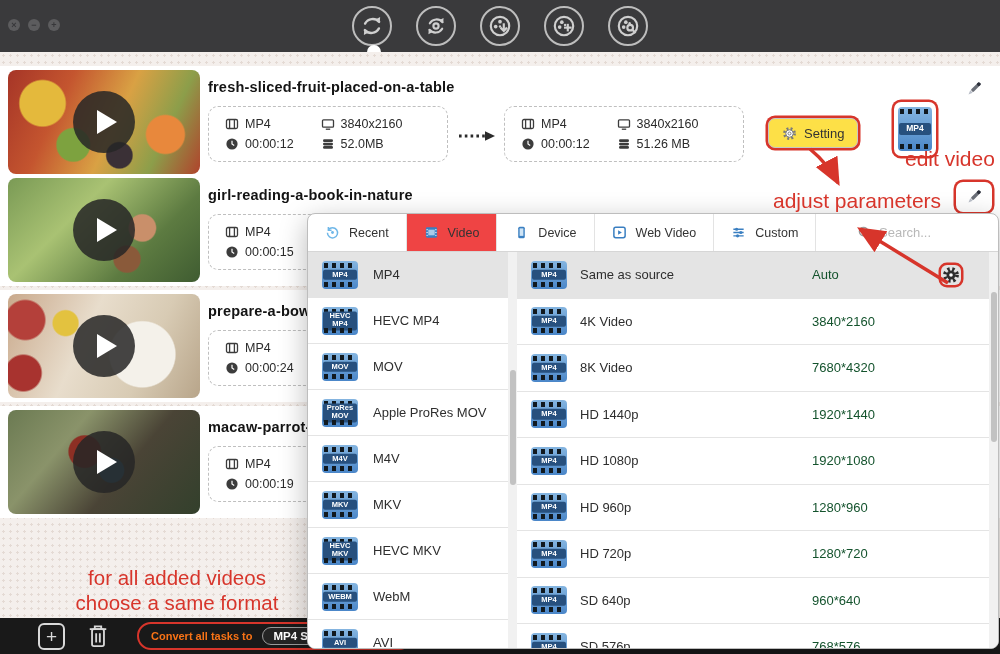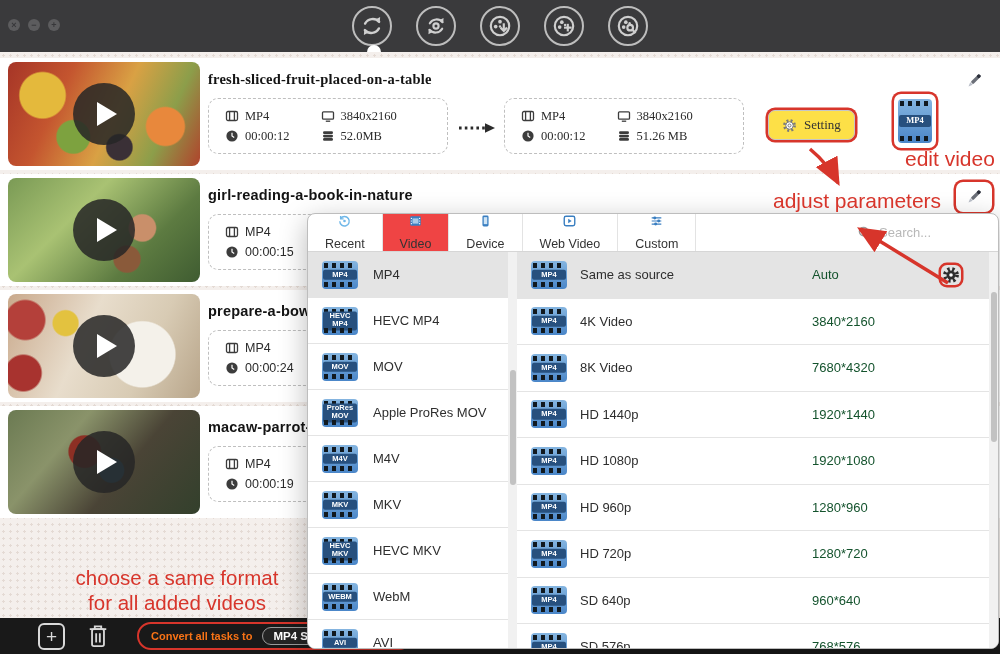--- a/index.html
+++ b/index.html
@@ -16,21 +16,21 @@
   .notch { position:absolute; top:45px; left:367px; width:14px; height:14px; border-radius:50%; background:#fff; }
 
   
   .content { position:absolute; top:52px; left:0; right:0; bottom:0;
     background-color:#f4efec;
     background-image:radial-gradient(#e4dad4 1px, transparent 1.2px);
     background-size:7px 7px; }
 
   
   .video-row { position:absolute; left:0; width:1000px; height:112px; background:#fff; }
-  .video-row:nth-of-type(1){ top:6px;font-family:Liberation Serif, serif; } .video-row:nth-of-type(2){ top:122px; }
+  .video-row:nth-of-type(1){ top:14px; } .video-row:nth-of-type(2){ top:122px; }
   .video-row:nth-of-type(3){ top:238px; } .video-row:nth-of-type(4){ top:354px; }
   .thumb { position:absolute; left:8px; top:4px; width:192px; height:104px; border-radius:8px; overflow:hidden; }
   .play-btn { position:absolute; left:50%; top:50%; transform:translate(-50%,-50%); width:62px; height:62px; border-radius:50%; background:rgba(38,38,38,.85); display:flex; align-items:center; justify-content:center; }
   .play-tri { width:0; height:0; border-left:20px solid #fff; border-top:12px solid transparent; border-bottom:12px solid transparent; margin-left:5px; }
   .thumb-fruit { background:
     radial-gradient(circle at 18% 32%, #e4b93c 0 13%, transparent 14%),
     radial-gradient(circle at 82% 62%, #e8883c 0 11%, transparent 12%),
     radial-gradient(circle at 58% 82%, #3a3036 0 9%, transparent 10%),
     radial-gradient(circle at 34% 72%, #7da23f 0 11%, transparent 12%),
     linear-gradient(115deg,#a63527,#c4552f 28%,#d9a144 55%,#8c9e4a 78%,#b0432c); }
@@ -72,21 +72,21 @@
   .bottom-bar { position:absolute; left:0; right:0; top:618px; height:36px; background:#191919; z-index:20; display:flex; align-items:center; padding-left:38px; }
   .plus-btn { width:27px; height:27px; border:2px solid #d9d9d9; border-radius:6px; color:#d9d9d9; font-size:19px; line-height:23px; text-align:center; font-weight:400; }
   .trash-btn { margin-left:22px; display:flex; align-items:center; }
   .convert-group { margin-left:28px; display:flex; align-items:center; gap:10px; padding:3px 12px; border:2.5px solid #d7352b; border-radius:15px; }
   .convert-label { color:#f97316; font-weight:700; font-size:11px; }
   .convert-pill { border:1.5px solid #9a9a9a; border-radius:10px; padding:2px 10px; color:#fff; font-weight:700; font-size:11.5px; background:#242424; white-space:nowrap; }
 
   
   .popup { position:absolute; left:307px; top:213px; width:692px; height:436px; background:#fff; border:1px solid #bdbdbd; border-radius:8px; box-shadow:0 8px 28px rgba(0,0,0,.28); z-index:30; overflow:hidden; display:flex; flex-direction:column; }
   .tabbar { height:38px; display:flex; align-items:stretch; border-bottom:1px solid #d6d6d6; flex:none; }
-  .tab { display:flex; align-items:center; gap:9px; padding:0 17px; border-right:1px solid #e3e3e3; font-size:12.5px; color:#333;flex-direction:column; }
+  .tab { display:flex; align-items:center; gap:9px; padding:0 17px; border-right:1px solid #e3e3e3; font-size:12.5px; color:#333; }
   .tab.selected { background:#ef4444; }
   .tab-search { margin-left:auto; display:flex; align-items:center; gap:7px; padding:0 14px; }
   .tab-search input { border:none; outline:none; width:105px; font-size:13px; color:#333; font-family:inherit; background:transparent; }
   .tab-search input::placeholder { color:#b8b8b8; }
   .popup-body { flex:1; display:flex; min-height:0; }
   .fmt-list { width:200px; flex:none; }
   .fmt-item { height:46px; display:flex; align-items:center; gap:15px; padding-left:14px; border-bottom:1px solid #e4e4e4; background:#fff; }
   .fmt-item.selected { background:#e4e4e4; }
   .fmt-item .label, .preset-item .label { font-size:13px; color:#2e2e2e; }
   .scroll-strip { width:9px; flex:none; background:#f1f1f1; position:relative; }
@@ -914,22 +914,22 @@
         </div>
       <div class="scroll-strip">
         <div class="scroll-thumb" style="top:40px;height:150px;"></div>
       </div>
     </div>
   </div>
 
   <div class="anno anno-edit-video">edit video</div>
   <div class="anno anno-adjust">adjust parameters</div>
   <div class="anno anno-choose">
+    <div>for all added videos</div>
     <div>choose a same format</div>
-    <div>for all added videos</div>
   </div>
   <svg class="arrows" width="1000" height="654" viewBox="0 0 1000 654">
     <defs>
       <marker id="ah" markerWidth="9" markerHeight="8" refX="7" refY="3.5" orient="auto">
         <path d="M0,0 L8,3.5 L0,7 z" fill="#d7352b"></path>
       </marker>
     </defs>
     <path d="M810 149 Q828 164 838 183" fill="none" stroke="#d7352b" stroke-width="3.5" marker-end="url(#ah)"></path>
     <path d="M948 283 L860 229" fill="none" stroke="#d7352b" stroke-width="3.5" marker-end="url(#ah)"></path>
   </svg>

